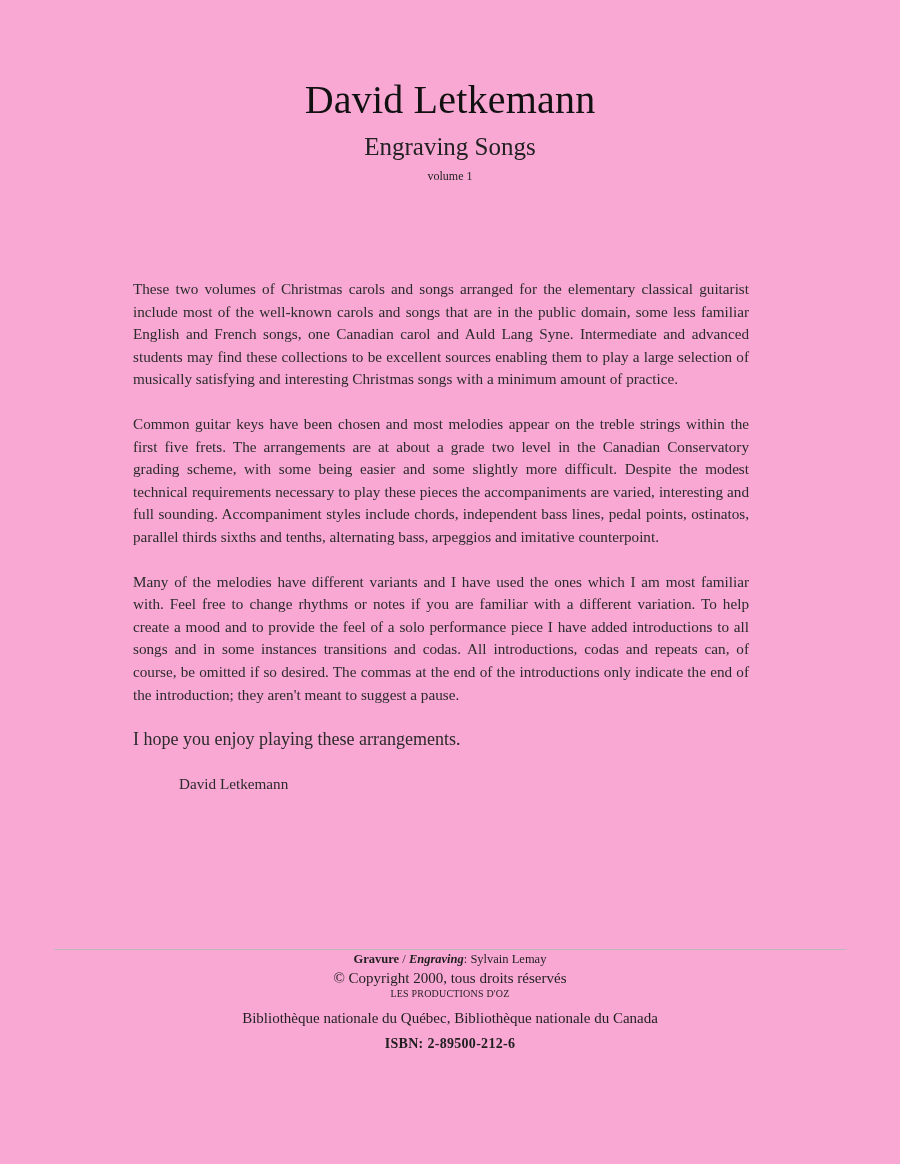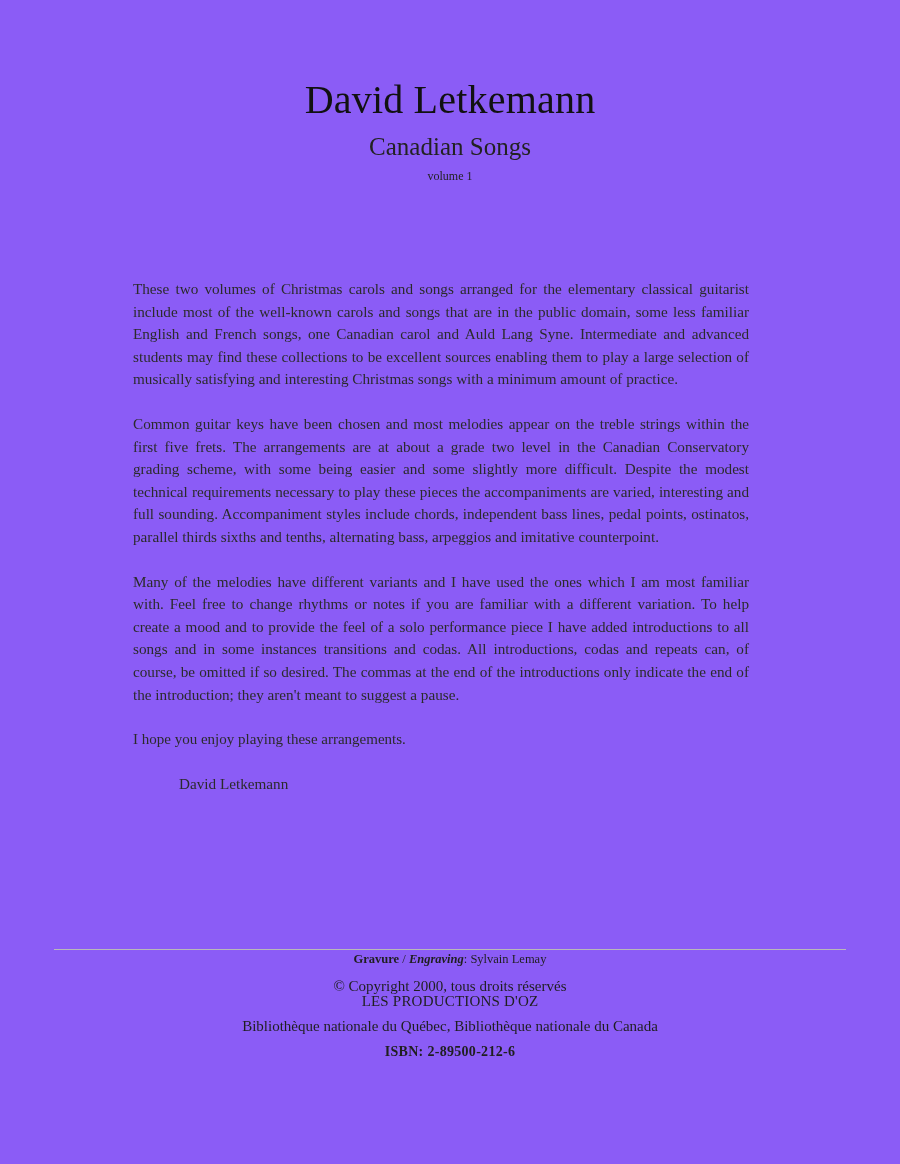--- a/index.html
+++ b/index.html
@@ -5,21 +5,21 @@
   html, body {
     margin: 0;
     padding: 0;
     background: #ffffff;
   }
   .page {
     position: relative;
     width: 900px;
     height: 1164px;
     margin: 0 auto;
-    background: #8b5cf6;
+    background: #f9a8d4;
     font-family: "Liberation Serif", "DejaVu Serif", serif;
     color: #1a1a1a;
     overflow: hidden;
   }
 
   
   .title-block {
     position: absolute;
     top: 78px;
     left: 0;
@@ -60,21 +60,21 @@
     line-height: 22.6px;
     text-align: justify;
     text-justify: inter-word;
     color: #2b2b2b;
     margin: 0 0 22px 0;
     -webkit-hyphens: none;
     hyphens: none;
   }
   .para:last-of-type { margin-bottom: 0; }
   .para-closing {
-    font-size: 15px;
+    font-size: 18px;
     line-height: 22.6px;
     text-align: left;
     color: #2b2b2b;
     margin: 0 0 22px 0;
   }
   .signature {
     font-size: 15.2px;
     line-height: 22.6px;
     text-align: left;
     color: #2b2b2b;
@@ -102,26 +102,26 @@
     text-align: center;
     color: #1f1f1f;
   }
   .colo-line {
     font-size: 15px;
     line-height: 15.2px;
   }
   .colo-gravure {
     font-size: 12.5px;
     line-height: 15.2px;
-    margin-bottom: 12px;
+    margin-bottom: 4px;
   }
   .colo-gravure .lbl { font-weight: bold; }
   .colo-gravure .lbl-en { font-weight: bold; font-style: italic; }
   .colo-company {
-    font-size: 15px;
+    font-size: 10px;
     line-height: 15.4px;
     letter-spacing: 0.2px;
   }
   .colo-gap { height: 9px; }
   .colo-isbn {
     font-size: 14px;
     line-height: 15.4px;
     font-weight: bold;
     letter-spacing: 0.3px;
     margin-top: 10px;
@@ -143,21 +143,21 @@
     line-height: 0;
   }
 </style>
 </head>
 <body>
 
 <div class="page">
 
   <div class="title-block">
     <div class="doc-title">David Letkemann</div>
-    <div class="doc-subtitle">Canadian Songs</div>
+    <div class="doc-subtitle">Engraving Songs</div>
     <div class="doc-volume">volume 1</div>
   </div>
 
   <div class="body-copy">
     <p class="para">These two volumes of Christmas carols and songs arranged for the elementary classical guitarist include most of the well-known carols and songs that are in the public domain, some less familiar English and French songs, one Canadian carol and Auld Lang Syne. Intermediate and advanced students may find these collections to be excellent sources enabling them to play a large selection of musically satisfying and interesting Christmas songs with a minimum amount of practice.</p>
     <p class="para">Common guitar keys have been chosen and most melodies appear on the treble strings within the first five frets. The arrangements are at about a grade two level in the Canadian Conservatory grading scheme, with some being easier and some slightly more difficult. Despite the modest technical requirements necessary to play these pieces the accompaniments are varied, interesting and full sounding. Accompaniment styles include chords, independent bass lines, pedal points, ostinatos, parallel thirds sixths and tenths, alternating bass, arpeggios and imitative counterpoint.</p>
     <p class="para">Many of the melodies have different variants and I have used the ones which I am most familiar with. Feel free to change rhythms or notes if you are familiar with a different variation. To help create a mood and to provide the feel of a solo performance piece I have added introductions to all songs and in some instances transitions and codas. All introductions, codas and repeats can, of course, be omitted if so desired. The commas at the end of the introductions only indicate the end of the introduction; they aren't meant to suggest a pause.</p>
     <p class="para-closing">I hope you enjoy playing these arrangements.</p>
     <p class="signature">David Letkemann</p>
   </div>

